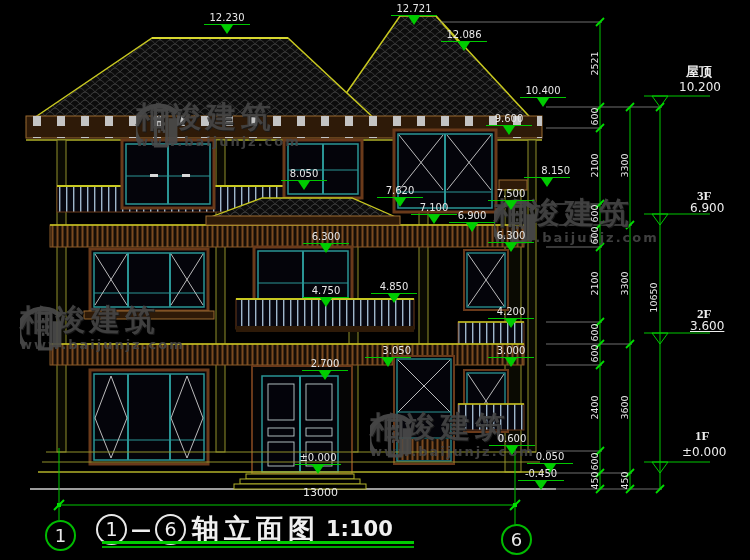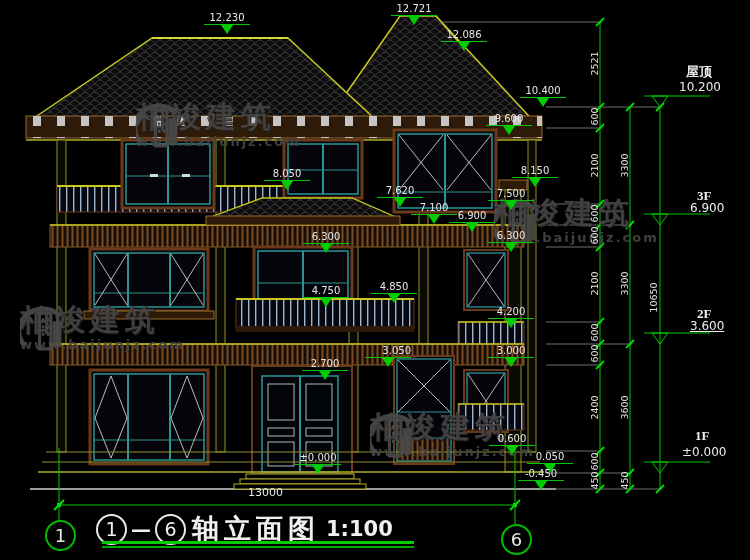--- a/index.html
+++ b/index.html
@@ -45,21 +45,21 @@
   #title-text{font:bold 27px "DejaVu Sans",sans-serif;letter-spacing:5px;}
   #title-dash{font:bold 20px "DejaVu Sans",sans-serif;margin:0 -2px;}
   #title-scale{font:bold 21px "DejaVu Sans",sans-serif;}
   .underline1{position:absolute;left:102px;top:541px;width:312px;height:3px;background:#00cc00;}
   .underline2{position:absolute;left:102px;top:546px;width:312px;height:2px;background:#00aa00;}
 
   
   .axbubble{position:absolute;width:27px;height:27px;border:2px solid #00bb00;border-radius:50%;
             display:flex;align-items:center;justify-content:center;color:#e8e8e8;
             font:18px "DejaVu Sans",sans-serif;}
-  #bottom-dim{position:absolute;left:248px;top:486px;width:90px;text-align:left;
+  #bottom-dim{position:absolute;left:248px;top:486px;width:90px;text-align:right;
               font:11px "DejaVu Sans",sans-serif;color:#e8e8e8;}
 </style>
 </head>
 <body>
 
 <div id="stage">
 
 <svg width="750" height="560" viewBox="0 0 750 560">
   <defs>
     <pattern id="tile" width="10" height="8" patternUnits="userSpaceOnUse">
@@ -385,26 +385,26 @@
       <div class="marker" style="left: 473px; top: 85px; margin-left: 47px;">
         <div class="mtext">10.400</div>
         <div class="mline"></div>
         <div class="mtri"></div>
       </div>
       <div class="marker" style="left: 486px; top: 113px;">
         <div class="mtext">9.600</div>
         <div class="mline"></div>
         <div class="mtri"></div>
       </div>
-      <div class="marker" style="left: 264px; top: 168px;">
+      <div class="marker" style="left: 281px; top: 168px;">
         <div class="mtext">8.050</div>
         <div class="mline"></div>
         <div class="mtri"></div>
       </div>
-      <div class="marker" style="left: 512px; top: 165px;">
+      <div class="marker" style="left: 524px; top: 165px; text-align: right;">
         <div class="mtext">8.150</div>
         <div class="mline"></div>
         <div class="mtri"></div>
       </div>
       <div class="marker" style="left: 377px; top: 185px;">
         <div class="mtext">7.620</div>
         <div class="mline"></div>
         <div class="mtri"></div>
       </div>
       <div class="marker" style="left: 488px; top: 188px;">

